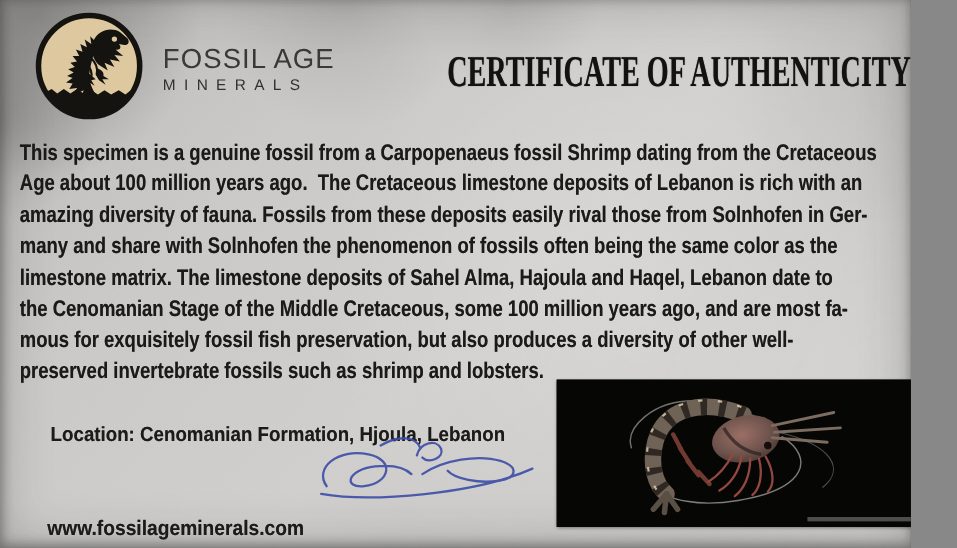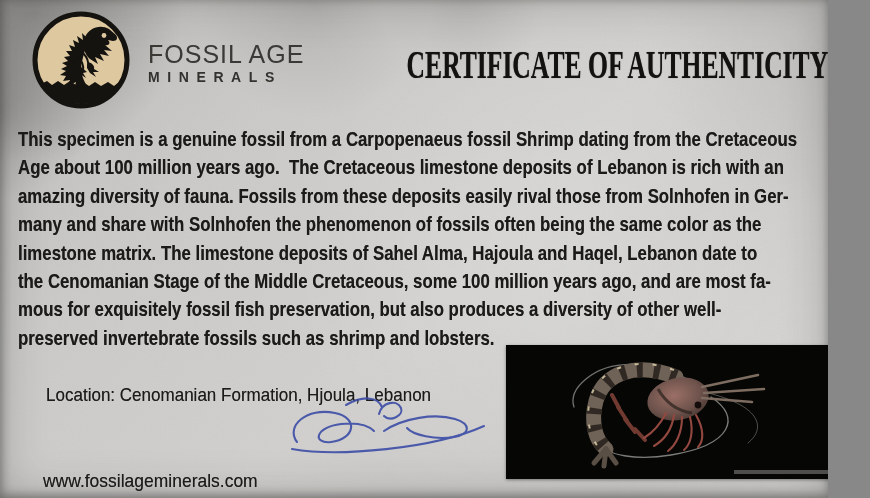--- a/index.html
+++ b/index.html
@@ -17,40 +17,40 @@
       radial-gradient(circle at 70% 55%, rgba(255,255,255,0.22), transparent 45%),
       radial-gradient(circle at 99% 80%, rgba(255,255,255,0.25), transparent 25%),
       linear-gradient(135deg,#bdbcba 0%,#cecdcb 28%,#d4d3d1 55%,#c8c7c5 100%);
     box-shadow: inset 0 0 46px rgba(40,40,38,0.28), inset 0 -4px 10px rgba(30,30,28,0.30), inset 3px 0 10px rgba(30,30,28,0.22);
   }
   .texture{position:absolute;inset:0;pointer-events:none;opacity:.5;}
   
   .logo{position:absolute;left:31px;top:10px;width:100px;height:100px;}
   .brand{position:absolute;left:148px;top:42px;}
   .brand-1{font-size:25px;font-weight:400;letter-spacing:1px;color:#3a3936;line-height:25px;}
-  .brand-2{font-size:14px;font-weight:700;letter-spacing:7.6px;color:#32312e;line-height:14px;margin-top:3px;}
+  .brand-2{font-size:14px;font-weight:400;letter-spacing:7.6px;color:#32312e;line-height:14px;margin-top:3px;}
   
   .title-wrap{position:absolute;left:288px;top:41px;width:540px;text-align:left;white-space:nowrap;}
   .title-wrap span{
     display:inline-block;
     font-family:"Liberation Serif",serif;
     font-weight:700;font-size:40px;color:#131210;
     transform:scaleX(0.64);transform-origin:center top;
     text-shadow:0 0 1px rgba(0,0,0,.6);
   }
   
   .body{position:absolute;left:18px;top:125px;}
   .bline{
     white-space:pre;height:28.4px;line-height:28.4px;
     font-size:20.5px;font-weight:700;color:#1b1a18;
     transform:scaleX(0.82);transform-origin:left top;
     text-shadow:0 0 .5px rgba(0,0,0,.5);
   }
   
-  .bottom-text{position:absolute;white-space:pre;font-weight:400;color:#1c1b19;text-shadow:0 0 .5px rgba(0,0,0,.5);}
+  .bottom-text{position:absolute;white-space:pre;font-weight:700;color:#1c1b19;text-shadow:0 0 .5px rgba(0,0,0,.5);}
   .bottom-text span{display:inline-block;transform:scaleX(0.92);transform-origin:left top;}
   .loc{left:25px;top:362px;font-size:18.5px;}
   .sig{left:22px;top:402px;font-size:18.5px;}
   .web{left:22px;top:448px;font-size:19px;}
   
   .signature{position:absolute;left:283px;top:390px;width:212px;height:70px;}
   
   .photo{position:absolute;left:506px;top:345px;width:332px;height:134px;background:#060605;box-shadow:0 1px 3px rgba(0,0,0,.4);}
   .photo svg{position:absolute;inset:0;}
   .credit{position:absolute;right:8px;bottom:5px;width:96px;height:4px;background:rgba(150,148,145,.5);filter:blur(.6px);}

